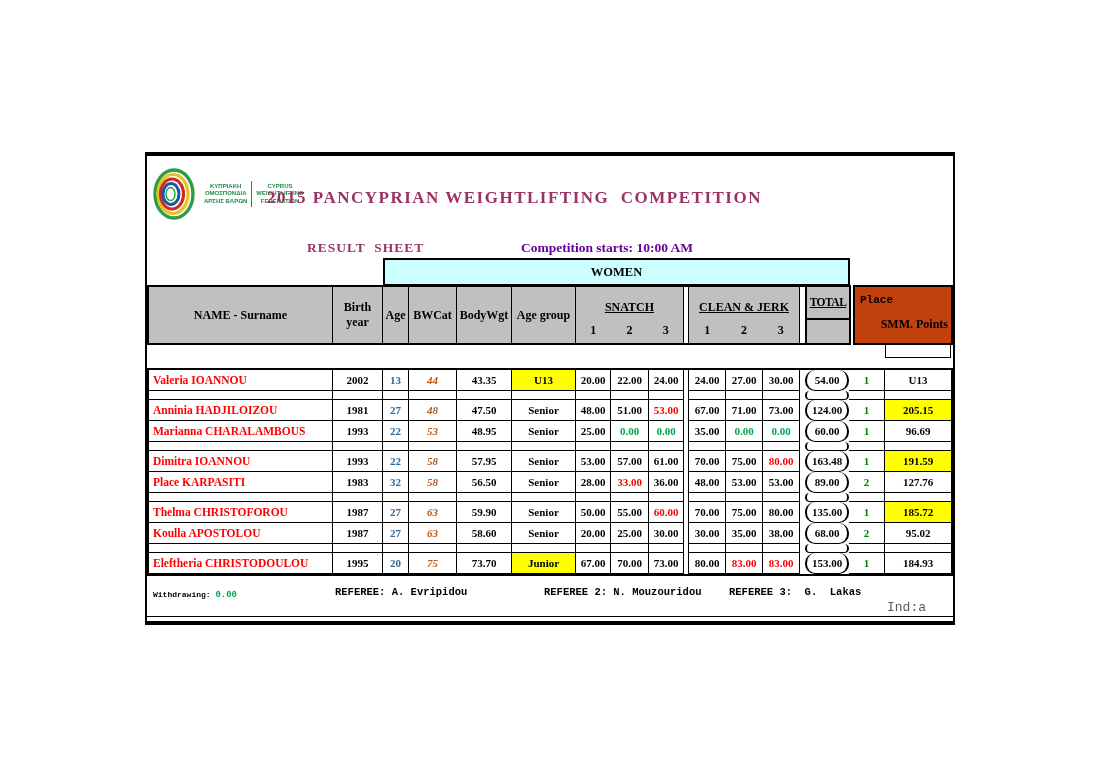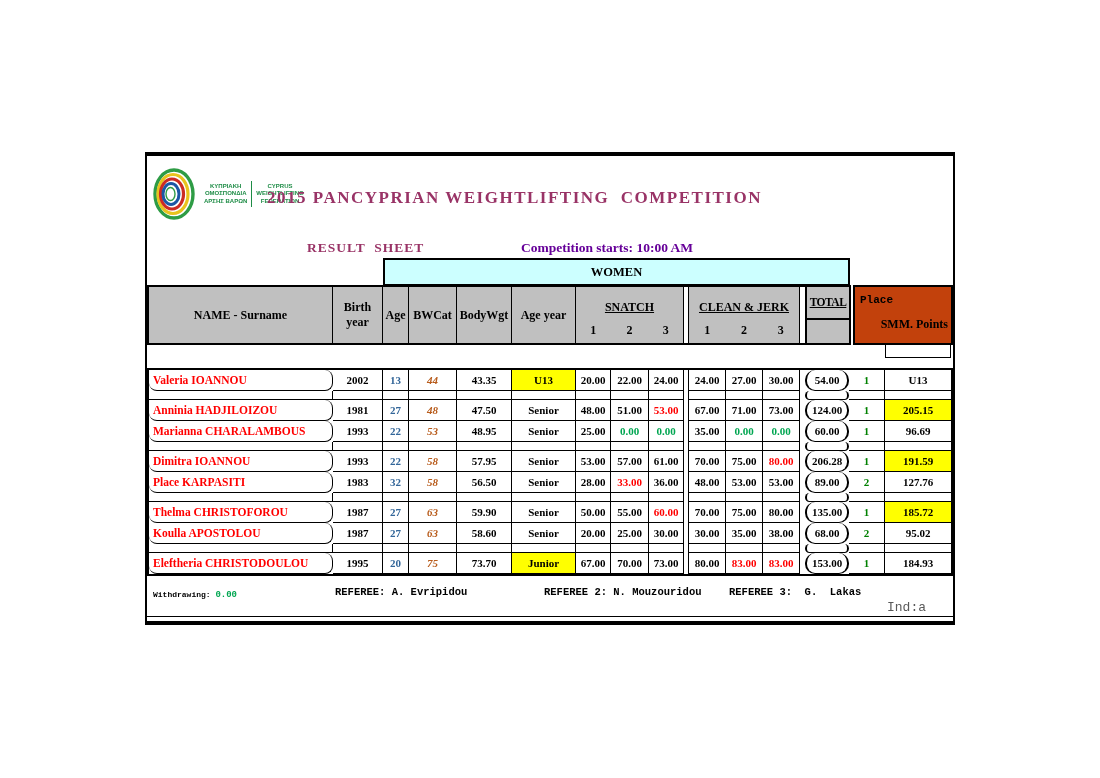--- a/index.html
+++ b/index.html
@@ -55,21 +55,21 @@
   .row.spacer{height:9px;}
   .cell{box-sizing:border-box;border-right:1px solid #000;border-bottom:1px solid #000;display:flex;
         align-items:center;justify-content:center;font-weight:bold;font-size:11px;overflow:hidden;white-space:nowrap;}
   .w-name{width:184px;}.w-birth{width:50px;}.w-age{width:26px;}.w-bwcat{width:48px;}.w-body{width:55px;}
   .w-group{width:64px;}.w-sn1{width:35px;}.w-sn2{width:38px;}.w-sn3{width:35px;}.w-gap{width:5px;}
   .w-cj1{width:37px;}.w-cj2{width:37px;}.w-cj3{width:37px;}.w-total{width:44px;border-radius:10px;}.w-place{width:36px;}
   .w-points{flex:1;}
   .cell.gap{background:#fff;border-bottom:none;}
   .cell.gap2{background:#fff;border-bottom:none;border-right:none;}
   .cell.total{border-left:2px solid #000;border-right:2px solid #000;}
-  .cell.name{justify-content:flex-start;padding-left:4px;color:#ff0000;font-size:11.5px;border-radius:8px;}
+  .cell.name{justify-content:flex-start;padding-left:4px;color:#ff0000;font-size:11.5px;}
   .cell.age{color:#336699;}
   .cell.bwcat{color:#b85c1c;font-style:italic;}
   .cell.place{color:#008000;}
   .cell.points-cell{border-right:none;}
   .cell.hl{background:#ffff00;}
   .c-k{color:#000;}.c-r{color:#ff0000;}.c-g{color:#00a651;}
 
   
   .withdrawing{left:6px;top:434px;font-family:"Liberation Mono",monospace;font-weight:bold;font-size:8px;color:#000;}
   .withdrawing .val{color:#00a651;font-size:9px;}
@@ -111,21 +111,21 @@
   <div class="abs comp-starts">Competition starts: 10:00 AM</div>
 
   <div class="abs women-band">WOMEN</div>
 
   <div class="abs header-main">
     <div class="hcell w-name" style="width:184px;">NAME - Surname</div>
     <div class="hcell w-birth">Birth year</div>
     <div class="hcell w-age">Age</div>
     <div class="hcell w-bwcat">BWCat</div>
     <div class="hcell w-body">BodyWgt</div>
-    <div class="hcell w-group">Age year</div>
+    <div class="hcell w-group">Age group</div>
     <div class="hgroup" style="width:108px;">
       <div class="hgrp-label">SNATCH</div>
       <div class="hgrp-nums">
         <span style="width:35px;">1</span>
         <span style="width:38px;">2</span>
         <span style="width:35px;">3</span>
       </div>
     </div>
     <div class="hgap"></div>
     <div class="hgroup" style="width:111px;">
@@ -254,21 +254,21 @@
           <div class="cell w-body">57.95</div>
           <div class="cell w-group">Senior</div>
           <div class="cell w-sn1 c-k">53.00</div>
           <div class="cell w-sn2 c-k">57.00</div>
           <div class="cell w-sn3 c-k">61.00</div>
           <div class="cell w-gap gap"></div>
           <div class="cell w-cj1 c-k">70.00</div>
           <div class="cell w-cj2 c-k">75.00</div>
           <div class="cell w-cj3 c-r">80.00</div>
           <div class="cell w-gap gap2"></div>
-          <div class="cell w-total total">206.28</div>
+          <div class="cell w-total total">163.48</div>
           <div class="cell w-place place">1</div>
           <div class="cell w-points points-cell hl">191.59</div>
         </div>
         <div class="row">
           <div class="cell w-name name">Place KARPASITI</div>
           <div class="cell w-birth">1983</div>
           <div class="cell w-age age">32</div>
           <div class="cell w-bwcat bwcat">58</div>
           <div class="cell w-body">56.50</div>
           <div class="cell w-group">Senior</div>

